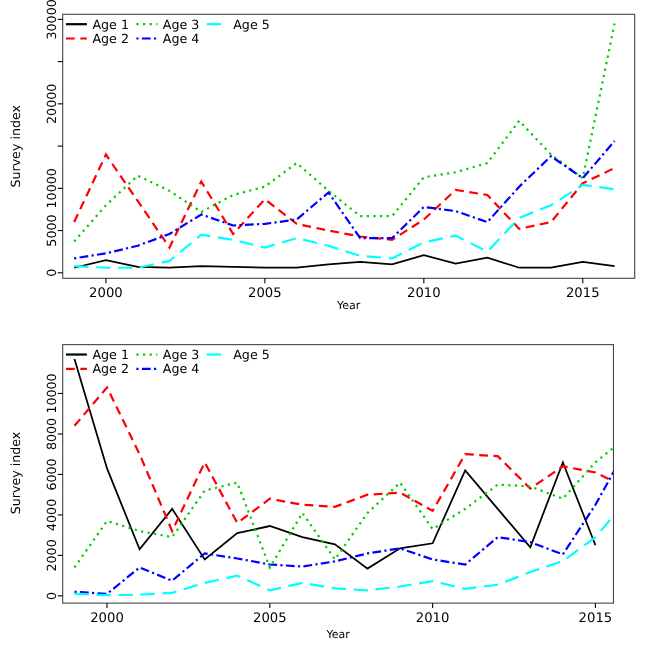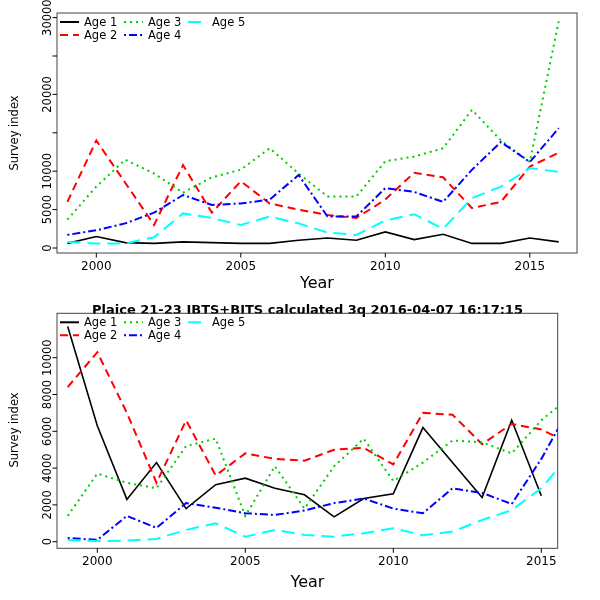--- a/index.html
+++ b/index.html
@@ -3,21 +3,21 @@
 <meta charset="utf-8">
 <style>
   html,body{margin:0;padding:0;background:#ffffff;}
   #stage{position:relative;width:600px;height:600px;background:#ffffff;overflow:hidden;
          font-family:"DejaVu Sans","Liberation Sans",sans-serif;}
   .panel-svg{position:absolute;left:0;width:600px;height:300px;}
   #svg-top{top:0;} #svg-bottom{top:300px;}
   .chart-title{position:absolute;font-weight:bold;font-size:13px;color:#000;text-align:center;white-space:nowrap;}
   #title-top{left:57px;width:520px;top:1px;}
   #title-bottom{left:57px;width:501px;top:302px;}
-  .xlab{position:absolute;font-size:16px;color:#000;text-align:center;}
+  .xlab{position:absolute;font-size:10px;color:#000;text-align:center;}
   #xlab-top{left:57px;width:520px;top:273px;}
   #xlab-bottom{left:57px;width:501px;top:572px;}
   .ylab{position:absolute;width:120px;text-align:center;font-size:11.5px;color:#000;
         transform:rotate(-90deg);}
   #ylab-top{left:-46px;top:126px;}
   #ylab-bottom{left:-46px;top:423px;}
   svg text{font-family:"DejaVu Sans","Liberation Sans",sans-serif;fill:#000;}
 </style>
 </head>
 <body>
@@ -69,21 +69,20 @@
         <text x="148" y="26">Age 3</text>
         <line x1="124" y1="35" x2="143" y2="35" stroke="#0000ff" stroke-width="2" stroke-dasharray="2,3,8,3"></line>
         <text x="148" y="39">Age 4</text>
         <line x1="188" y1="22" x2="207" y2="22" stroke="#00ffff" stroke-width="2" stroke-dasharray="13,7"></line>
         <text x="212" y="26">Age 5</text>
       </g>
     </svg>
   <div class="xlab" id="xlab-top">Year</div>
   <div class="ylab" id="ylab-top">Survey index</div>
 
-  <div class="chart-title" id="title-bottom">Plaice 21-23 IBTS+BITS calculated 3q 2016-04-07 16:17:15</div>
   <svg class="panel-svg" id="svg-bottom" viewBox="0 0 600 300">
       <defs>
         <clipPath id="clip1">
           <rect x="57" y="13.3" width="500.70000000000005" height="235"></rect>
         </clipPath>
       </defs>
       <rect x="57" y="13.3" width="500.70000000000005" height="235" fill="none" stroke="#444" stroke-width="1"></rect>
       <g font-size="12">
         <line x1="97.30000000000001" y1="248.3" x2="97.30000000000001" y2="252.8" stroke="#000"></line>
         <text x="97.30000000000001" y="265.3" text-anchor="middle">2000</text>

